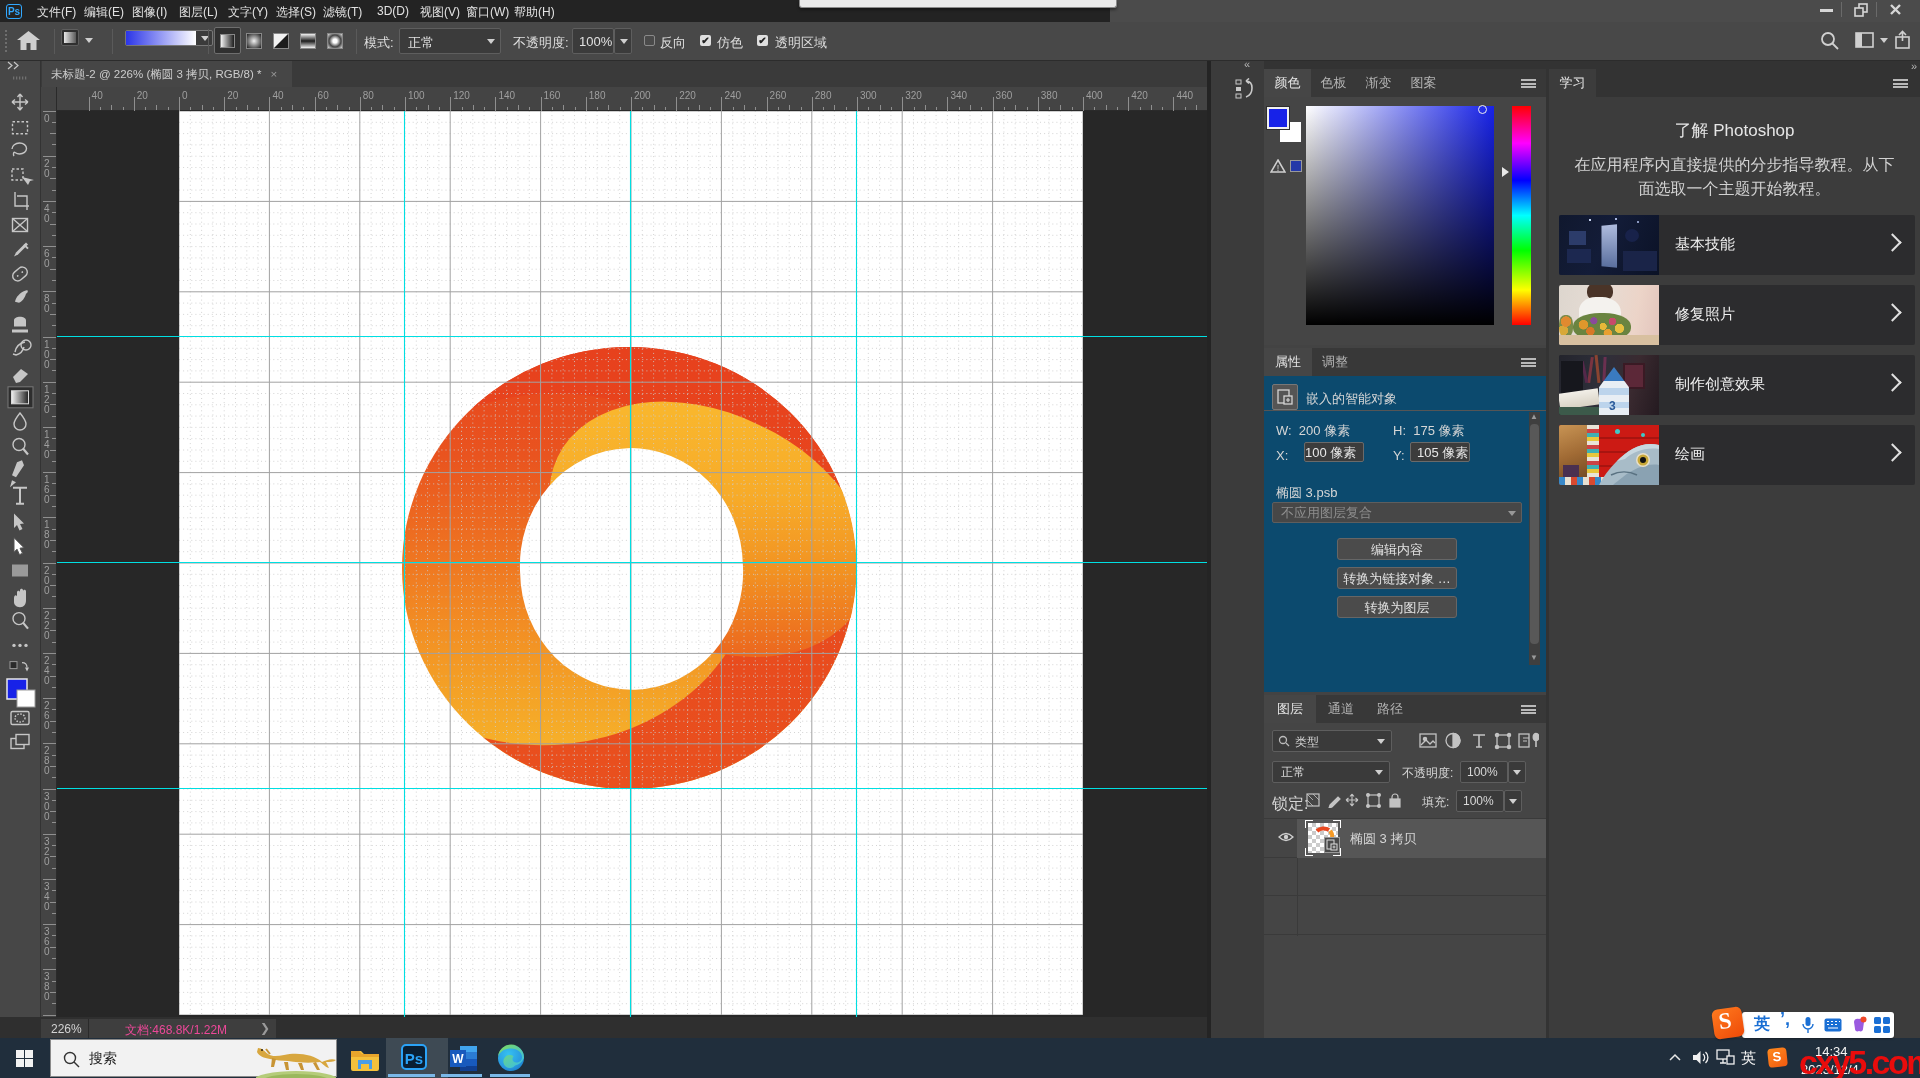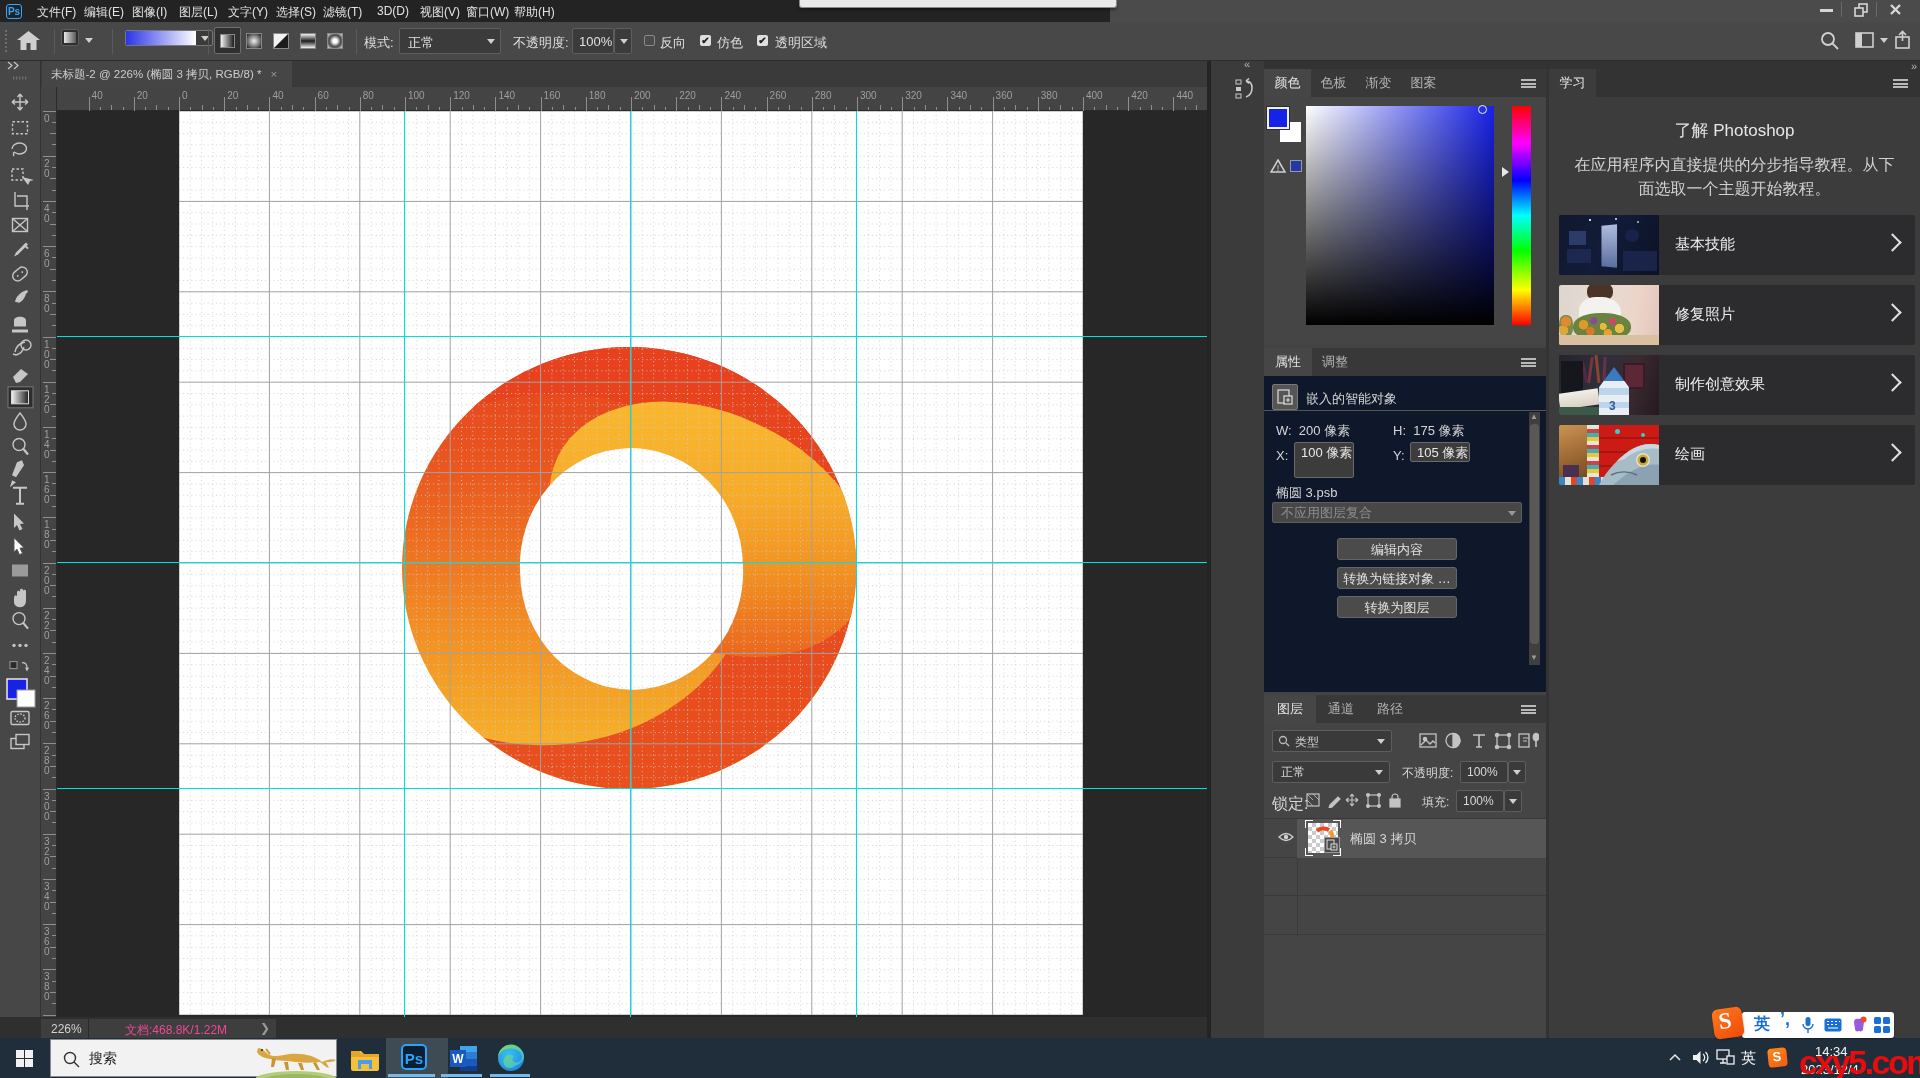--- a/index.html
+++ b/index.html
@@ -588,39 +588,39 @@
         </svg>
       <div class="abs" style="left:26px;top:63px;width:12px;height:12px;background:#2438a8;border:1px solid #999"></div>
       <div class="abs" style="left:42px;top:9px;width:188px;height:219px;background:linear-gradient(to right,#ffffff,#1722e8)">
         <div class="abs" style="left:0;top:0;width:100%;height:100%;background:linear-gradient(to bottom,rgba(0,0,0,0),#000000)"></div>
         <div class="abs" style="left:172px;top:-1px;width:9px;height:9px;border:1.5px solid #f0f0f0;border-radius:50%"></div>
       </div>
       <div class="abs" style="left:248px;top:9px;width:19px;height:219px;background:linear-gradient(to bottom,#ff0000,#ff00ff 17%,#0000ff 34%,#00ffff 50%,#00ff00 66%,#ffff00 84%,#ff0000)"></div>
       <div class="abs" style="left:238px;top:70px;width:0;height:0;border-top:5px solid transparent;border-bottom:5px solid transparent;border-left:7px solid #e8e8e8"></div>
     </div>
 
-    <div class="abs" style="left:0;top:279px;width:282px;height:344px;background:#0f172a">
+    <div class="abs" style="left:0;top:279px;width:282px;height:344px;background:#0c4a6e">
       <div class="ptabbar">
         <div class="ptab" style="left:0;width:48px">属性</div>
         <div class="ptab inactive" style="left:48px;width:46px">调整</div>
         <div class="hamb" style="right:10px;top:10px"></div>
       </div>
       <div class="abs" style="left:8px;top:36px;width:26px;height:26px;background:#555555;border:1px solid #777;border-radius:2px">
         <svg width="16" height="16" viewBox="0 0 16 16" style="margin:4px">
             <rect x="1" y="1" width="11" height="13" fill="none" stroke="#d5d5d5" stroke-width="1.3"></rect>
             <rect x="7" y="7" width="8" height="8" fill="#555" stroke="#d5d5d5" stroke-width="1.3"></rect>
             <path d="M9 11h4M11 9v4" stroke="#d5d5d5" stroke-width="1.2"></path>
           </svg>
       </div>
       <span class="ptext" style="left:42px;top:42px">嵌入的智能对象</span>
       <div class="abs" style="left:0;top:62px;width:282px;height:1px;background:#555"></div>
       <span class="ptext" style="left:12px;top:74px">W:&nbsp;&nbsp;200 像素</span>
       <span class="ptext" style="left:129px;top:74px">H:&nbsp;&nbsp;175 像素</span>
       <span class="ptext" style="left:12px;top:100px">X:</span>
-      <div class="inbox" style="left:30px;top:94px;width:60px;height:36px;line-height:20px;padding-left:6px;background:#3c3c3c">100 像素</div>
+      <div class="inbox" style="left:40px;top:94px;width:60px;height:20px;line-height:20px;background:#3c3c3c">100 像素</div>
       <span class="ptext" style="left:129px;top:100px">Y:</span>
       <div class="inbox" style="left:146px;top:94px;width:60px;height:20px;line-height:20px;padding-left:6px;background:#3c3c3c">105 像素</div>
       <span class="ptext" style="left:12px;top:136px">椭圆 3.psb</span>
       <div class="abs" style="left:8px;top:154px;width:250px;height:21px;background:#474747;border:1px solid #5e5e5e;border-radius:2px;color:#8e8e8e;font-size:13px;line-height:20px;padding-left:8px">不应用图层复合
         <span class="caret" style="position:absolute;right:5px;top:8px;opacity:0.6"></span>
       </div>
       <div class="btn" style="left:73px;top:190px;width:120px;height:22px;line-height:21px">编辑内容</div>
       <div class="btn" style="left:73px;top:219px;width:120px;height:22px;line-height:21px">转换为链接对象 …</div>
       <div class="btn" style="left:73px;top:248px;width:120px;height:22px;line-height:21px">转换为图层</div>
       <div class="abs" style="left:265px;top:64px;width:11px;height:253px;background:#3f3f3f"></div>

